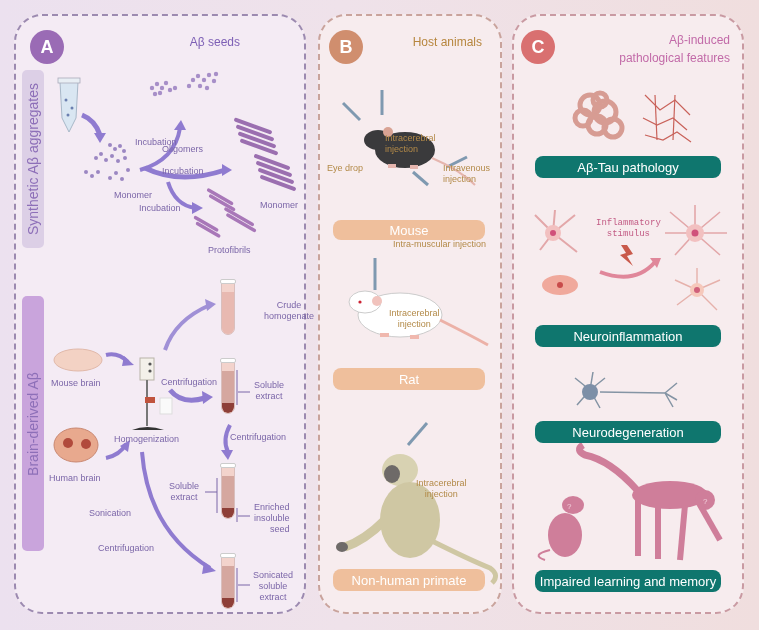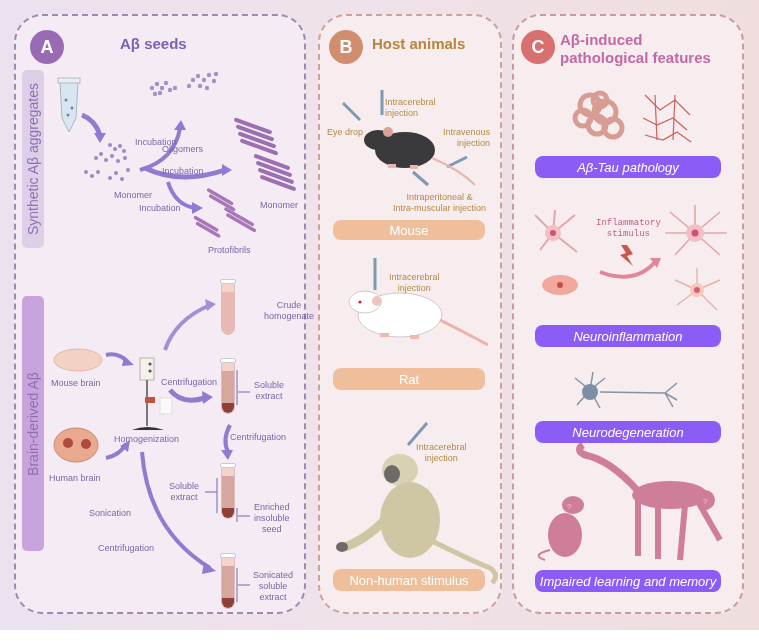--- a/index.html
+++ b/index.html
@@ -18,40 +18,40 @@
   }
   #panelA { left: 14px; top: 14px; width: 292px; height: 600px; background: #f4ebf4; border-color: #9c8ab0; }
   #panelB { left: 318px; top: 14px; width: 184px; height: 600px; background: #f7ecee; border-color: #c9a39c; }
   #panelC { left: 512px; top: 14px; width: 232px; height: 600px; background: #f7ecee; border-color: #c99aa2; }
 
   .badge {
     position: absolute; width: 34px; height: 34px; border-radius: 50%;
     color: #fff; font-weight: bold; font-size: 18px;
     display: flex; align-items: center; justify-content: center;
   }
-  .title { position: absolute; font-weight: bold; font-size: 15px; text-align: left; }
+  .title { position: absolute; font-weight: normal; font-size: 12px; text-align: right; }
   .lbl { position: absolute; font-size: 9px; line-height: 11px; text-align: center; white-space: nowrap; }
   .lblA { color: #7b66a8; }
-  .lblB { color: #b38a48; }
+  .lblB { color: #b38a48; margin-top: 36px; }
   .lblC { color: #c25b84; font-family: Liberation Mono, monospace; }
 
   .side-bar {
     position: absolute; left: 22px; width: 22px; border-radius: 5px;
     display: flex; align-items: center; justify-content: center;
   }
   .side-bar span {
     transform: rotate(-90deg); white-space: nowrap; font-size: 14px; color: #8d6fb8;
   }
 
   .pill {
     position: absolute; border-radius: 8px; color: #fff; font-size: 13px;
     display: flex; align-items: center; justify-content: center; white-space: nowrap;
   }
   .pillB { background: #efbf9c; }
-  .pillC { background: #8b5cf6; font-style: italic; }
+  .pillC { background: #0f766e; }
 
   .tube { position: absolute; width: 14px; height: 56px; }
   .tube .body {
     position: absolute; left: 0; top: 4px; width: 14px; height: 52px;
     border-radius: 0 0 7px 7px; background: #f3d3cc; border: 1px solid #d9bfbd;
     overflow: hidden;
   }
   .tube .cap { position:absolute; left:-1px; top:0; width:16px; height:5px; background:#fff; border:1px solid #ccc; border-radius:2px; }
   .tube .fill { position:absolute; left:0; bottom:0; width:100%; background:#d5a79f; }
   .tube .pellet { position:absolute; left:0; bottom:0; width:100%; height:10px; background:#8e3f38; border-radius: 0 0 7px 7px; }
@@ -239,21 +239,21 @@
 homogenate</div>
 <div class="lbl lblA" style="left:51px;top:378px;">Mouse brain</div>
 <div class="lbl lblA" style="left:161px;top:377px;">Centrifugation</div>
 <div class="lbl lblA" style="left:254px;top:380px;white-space:pre-line;">Soluble
 extract</div>
 <div class="lbl lblA" style="left:114px;top:434px;">Homogenization</div>
 <div class="lbl lblA" style="left:230px;top:432px;">Centrifugation</div>
 <div class="lbl lblA" style="left:49px;top:473px;">Human brain</div>
 <div class="lbl lblA" style="left:169px;top:481px;white-space:pre-line;">Soluble
 extract</div>
-<div class="lbl lblA" style="left:254px;top:502px;white-space:pre-line;">Enriched
+<div class="lbl lblA" style="left:254px;top:502px;white-space:pre-line;text-align:right;">Enriched
 insoluble
 seed</div>
 <div class="lbl lblA" style="left:89px;top:508px;">Sonication</div>
 <div class="lbl lblA" style="left:98px;top:543px;">Centrifugation</div>
 <div class="lbl lblA" style="left:253px;top:570px;white-space:pre-line;">Sonicated
 soluble
 extract</div>
 
 <div class="panel" id="panelB"></div>
 <div class="badge" style="left:329px;top:30px;background:#d08e6e;">B</div>
@@ -297,33 +297,33 @@
     <ellipse cx="100" cy="520" rx="30" ry="38" fill="#cfc7a3"></ellipse>
     <path d="M75 520 Q55 540 35 547" stroke="#cfc7a3" stroke-width="9" fill="none"></path>
     <ellipse cx="32" cy="547" rx="6" ry="5" fill="#6e6a68"></ellipse>
     <path d="M120 540 Q160 560 180 568 Q190 575 182 583" stroke="#cfc7a3" stroke-width="5" fill="none"></path>
   </g>
 </svg>
 
 <div class="lbl lblB" style="left:385px;top:97px;white-space:pre-line;text-align:left;">Intracerebral
 injection</div>
 <div class="lbl lblB" style="left:327px;top:127px;">Eye drop</div>
-<div class="lbl lblB" style="left:443px;top:127px;white-space:pre-line;text-align:right;">Intravenous
+<div class="lbl lblB" style="left:443px;top:127px;white-space:pre-line;text-align:left;">Intravenous
 injection</div>
 <div class="lbl lblB" style="left:393px;top:192px;white-space:pre-line;">Intraperitoneal &amp;
 Intra-muscular injection</div>
 <div class="pill pillB" style="left:333px;top:220px;width:152px;height:20px;">Mouse</div>
 
 <div class="lbl lblB" style="left:389px;top:272px;white-space:pre-line;">Intracerebral
 injection</div>
 <div class="pill pillB" style="left:333px;top:368px;width:152px;height:22px;">Rat</div>
 
 <div class="lbl lblB" style="left:416px;top:442px;white-space:pre-line;">Intracerebral
 injection</div>
-<div class="pill pillB" style="left:333px;top:569px;width:152px;height:22px;">Non-human stimulus</div>
+<div class="pill pillB" style="left:333px;top:569px;width:152px;height:22px;">Non-human primate</div>
 
 <div class="panel" id="panelC"></div>
 <div class="badge" style="left:521px;top:30px;background:#d97070;">C</div>
 <div class="title" style="left:560px;top:31px;width:170px;color:#c26aa8;white-space:pre-line;line-height:18px;">Aβ-induced
 pathological features</div>
 
 <svg style="left:505px;top:0;width:254px;height:620px;">
 
   <g fill="none" stroke="#d79c93" stroke-width="5">
     <circle cx="85" cy="105" r="10"></circle>

